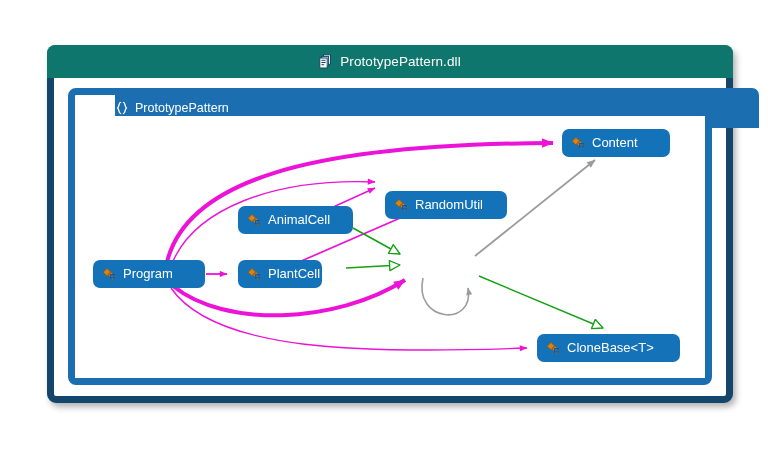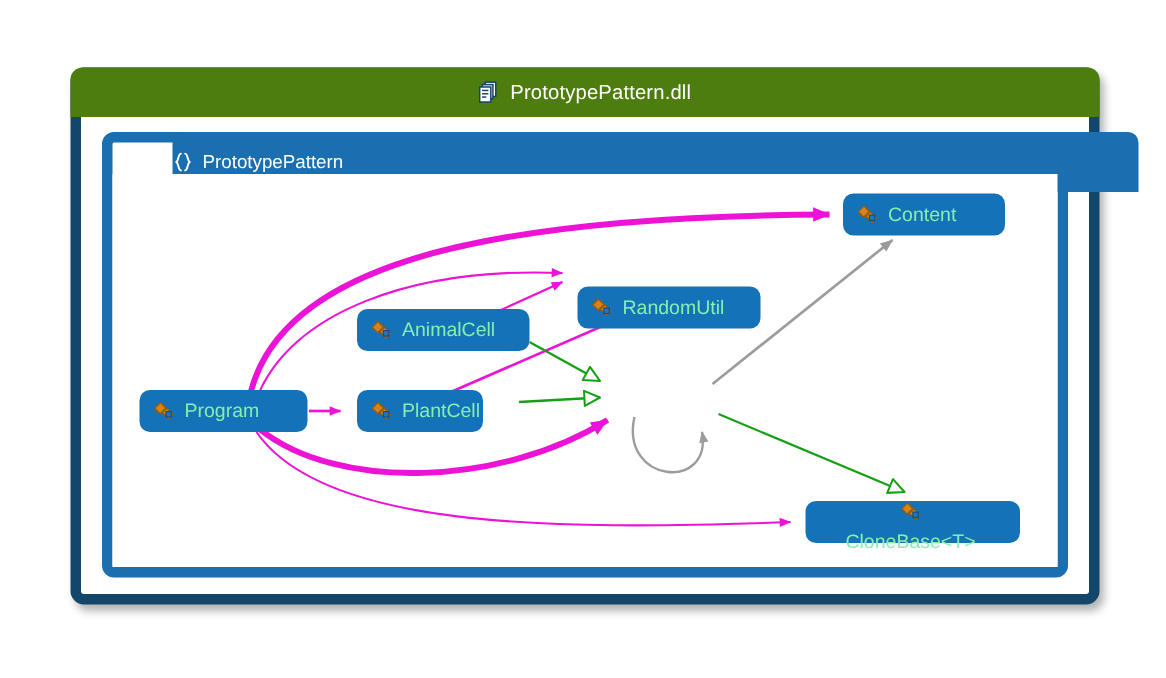--- a/index.html
+++ b/index.html
@@ -14,21 +14,21 @@
   
   .assembly{
     position:absolute;left:47px;top:45px;width:686px;height:358px;
     border:7px solid #14466b;border-radius:9px;
     background:#ffffff;
     box-sizing:border-box;
     box-shadow:3px 4px 6px rgba(0,0,0,0.30);
   }
   .assembly-header{
     position:absolute;left:47px;top:45px;width:686px;height:33px;
-    background:#4d7c0f;border-radius:8px 8px 0 0;
+    background:#0f766e;border-radius:8px 8px 0 0;
     display:flex;align-items:center;justify-content:center;gap:7px;
     color:#ffffff;font-size:13.5px;letter-spacing:.1px;
     box-sizing:border-box;
   }
 
   
   .namespace{
     position:absolute;left:68px;top:88px;width:644px;height:297px;
     border:7px solid #1b6fb0;border-radius:8px;
     background:#ffffff;box-sizing:border-box;
@@ -50,21 +50,21 @@
   .edge-layer{position:absolute;left:0;top:0;width:630px;height:262px;}
 
   
   .node{
     position:absolute;
     background:#1472b8;
     border-radius:7px;
     height:28px;
     display:flex;align-items:center;
     padding:0 12px 0 9px;gap:6px;
-    color:#86efac;font-size:13px;white-space:nowrap;
+    color:#ffffff;font-size:13px;white-space:nowrap;
     box-sizing:border-box;
     z-index:5;
   }
   .node .label{line-height:1;padding-bottom:1px;}
 
   
   .class-icon{
     width:15px;height:14px;flex:none;position:relative;
   }
   .title-icon{width:14px;height:15px;flex:none;position:relative;}
@@ -197,21 +197,21 @@
       <span class="class-icon">
         <svg width="15" height="14" viewBox="0 0 15 14">
           <path d="M1.2 5.2 L5 1.4 L8.6 5 L4.8 8.8 Z" fill="#d98218" stroke="#9a5a0c" stroke-width=".9"></path>
           <path d="M6.2 8.2 L9.2 5.2 L13.4 9.4 L10.4 12.4 Z" fill="#d98218" stroke="#9a5a0c" stroke-width=".9"></path>
           <rect x="8.6" y="7.4" width="3.6" height="3.6" fill="#1f74c4" stroke="#0d4f8f" stroke-width=".8"></rect>
         </svg>
       </span>
       <span class="label">Content</span>
     </div>
 
-    <div class="node" style="left:462px;top:218px;width:143px;flex-direction:column;">
+    <div class="node" style="left:462px;top:218px;width:143px;">
       <span class="class-icon">
         <svg width="15" height="14" viewBox="0 0 15 14">
           <path d="M1.2 5.2 L5 1.4 L8.6 5 L4.8 8.8 Z" fill="#d98218" stroke="#9a5a0c" stroke-width=".9"></path>
           <path d="M6.2 8.2 L9.2 5.2 L13.4 9.4 L10.4 12.4 Z" fill="#d98218" stroke="#9a5a0c" stroke-width=".9"></path>
           <rect x="8.6" y="7.4" width="3.6" height="3.6" fill="#1f74c4" stroke="#0d4f8f" stroke-width=".8"></rect>
         </svg>
       </span>
       <span class="label">CloneBase&lt;T&gt;</span>
     </div>
 

